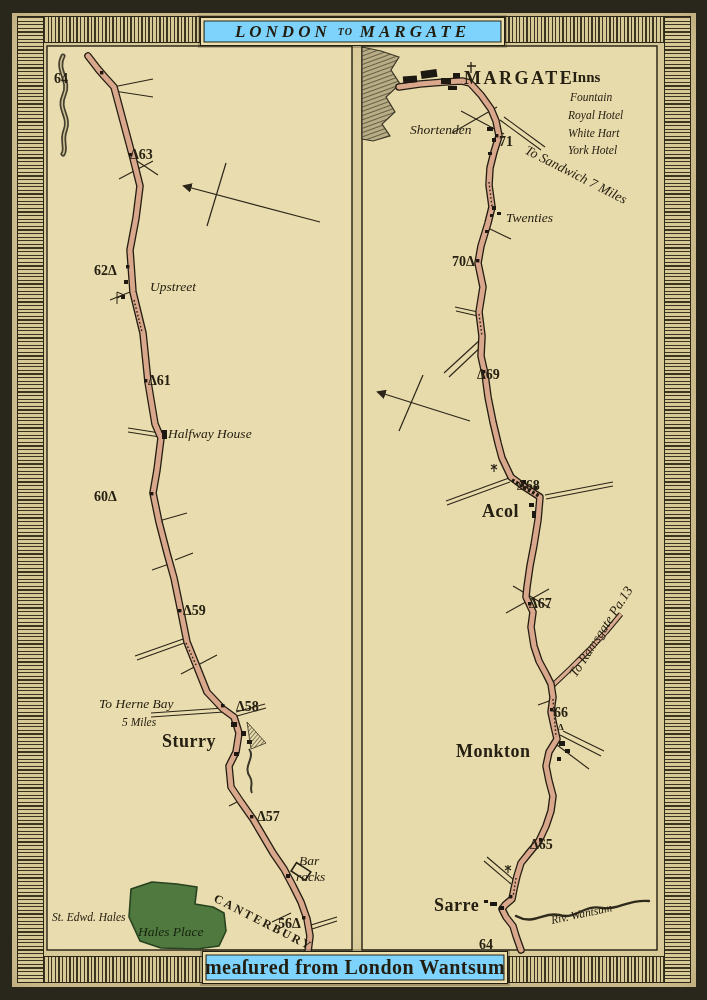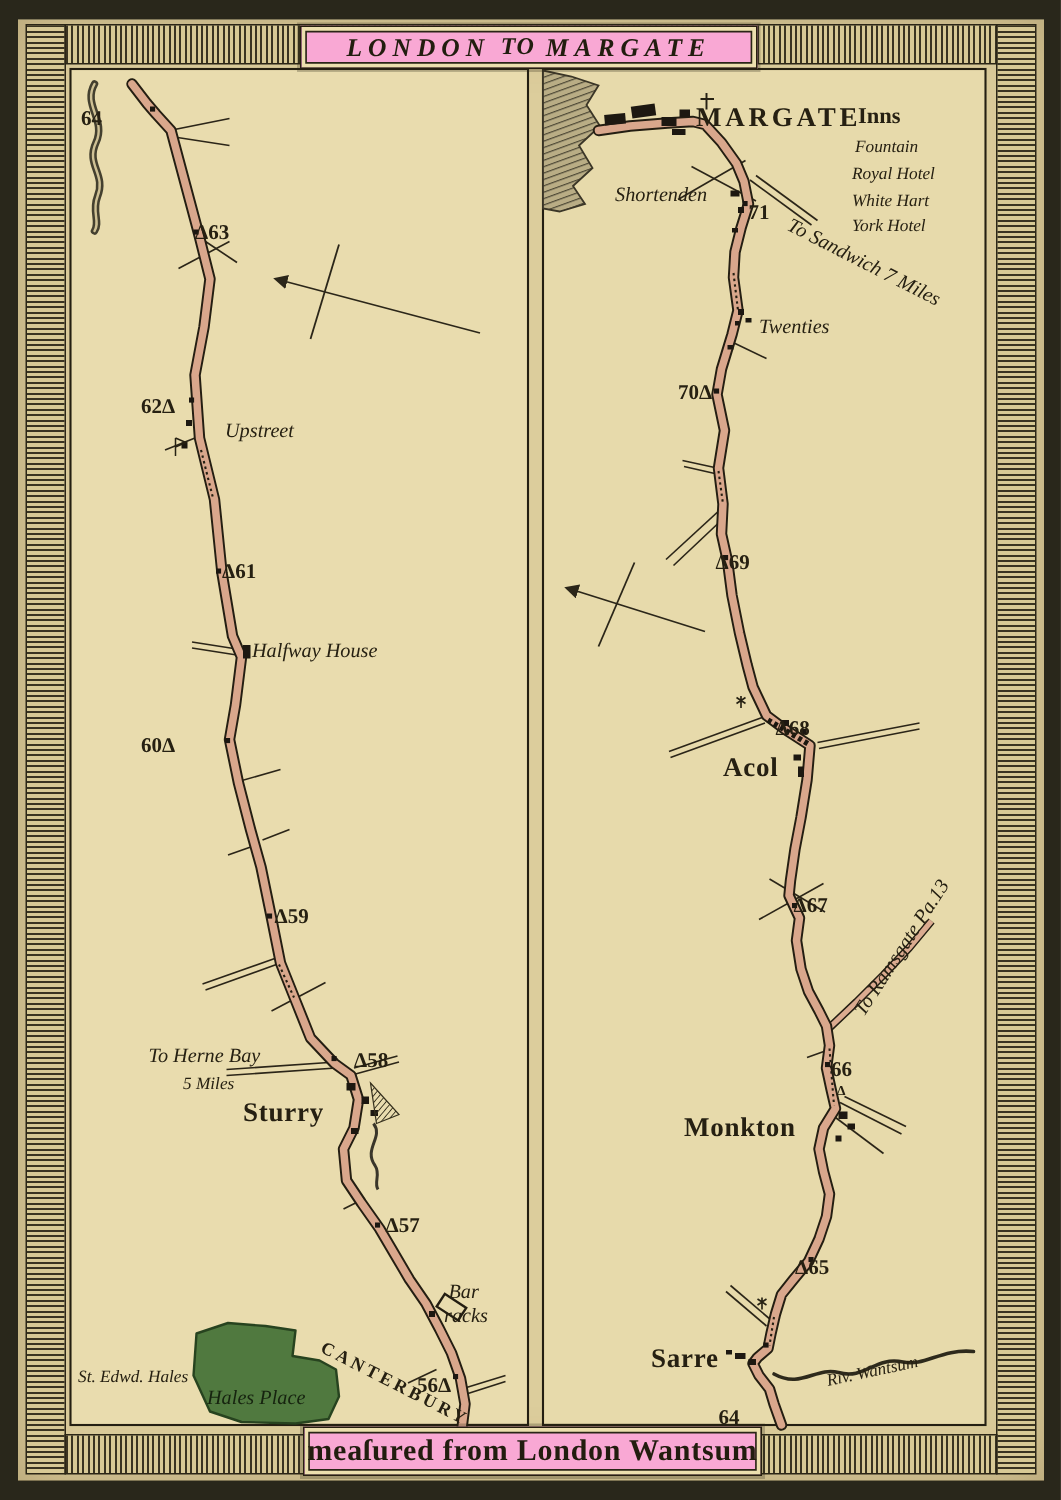--- a/index.html
+++ b/index.html
@@ -7,26 +7,26 @@
          font-family:"Liberation Serif","DejaVu Serif",serif;}
   .paper{position:absolute;left:12px;top:13px;width:684px;height:974px;background:#dccd9c;
          box-shadow:inset 0 0 45px rgba(110,90,50,.35);}
   .band{position:absolute;border:1px solid #2b2616;}
   .band.v{background:repeating-linear-gradient(to bottom,#3a3421 0 1.3px,#d7c995 1.3px 3.6px);}
   .band.h{background:repeating-linear-gradient(to right,#3a3421 0 1.3px,#d7c995 1.3px 3.6px);}
   .band.left{left:17px;top:16px;width:25px;height:965px;}
   .band.right{left:664px;top:16px;width:25px;height:965px;}
   .band.top{left:43px;top:16px;width:620px;height:25px;}
   .band.bottom{left:43px;top:956px;width:620px;height:25px;}
-  .banner{position:absolute;background:#f9a8d4;border:1px solid #261f10;
+  .banner{position:absolute;background:#7dd3fc;border:1px solid #261f10;
           box-shadow:inset 0 0 0 2.5px #ecdfae,inset 0 0 0 3.6px #2a2516, 0 0 0 2px rgba(40,35,20,.25);
           display:flex;align-items:center;justify-content:center;color:#221d0f;white-space:nowrap;}
   .banner.title{left:200px;top:17px;width:303px;height:27px;font-style:italic;font-weight:bold;
                 font-size:17px;letter-spacing:4px;}
-  .banner.title .t-to{font-size:16px;letter-spacing:1px;margin:4px 7px;}
+  .banner.title .t-to{font-size:10px;letter-spacing:1px;margin:4px 7px;}
   .banner.footer{left:202px;top:951px;width:304px;height:31px;font-weight:bold;font-size:20px;
                  letter-spacing:.5px;}
   svg.map{position:absolute;left:0;top:0;}
   .panel{fill:#e9dcae;stroke:#241f12;stroke-width:1.4;}
   .panel.rp{fill:#e7daab;}
   .casing{fill:none;stroke:#241e12;stroke-width:7.6;stroke-linejoin:round;stroke-linecap:round;}
   .roadfill{fill:none;stroke:#d9a78c;stroke-width:5;stroke-linejoin:round;stroke-linecap:round;}
   .casing2{fill:none;stroke:#241e12;stroke-width:5.4;stroke-linejoin:round;}
   .roadfill2{fill:none;stroke:#dbab90;stroke-width:3.4;stroke-linejoin:round;}
   .sideroad{stroke:#2b2518;stroke-width:1.1;fill:none;}

